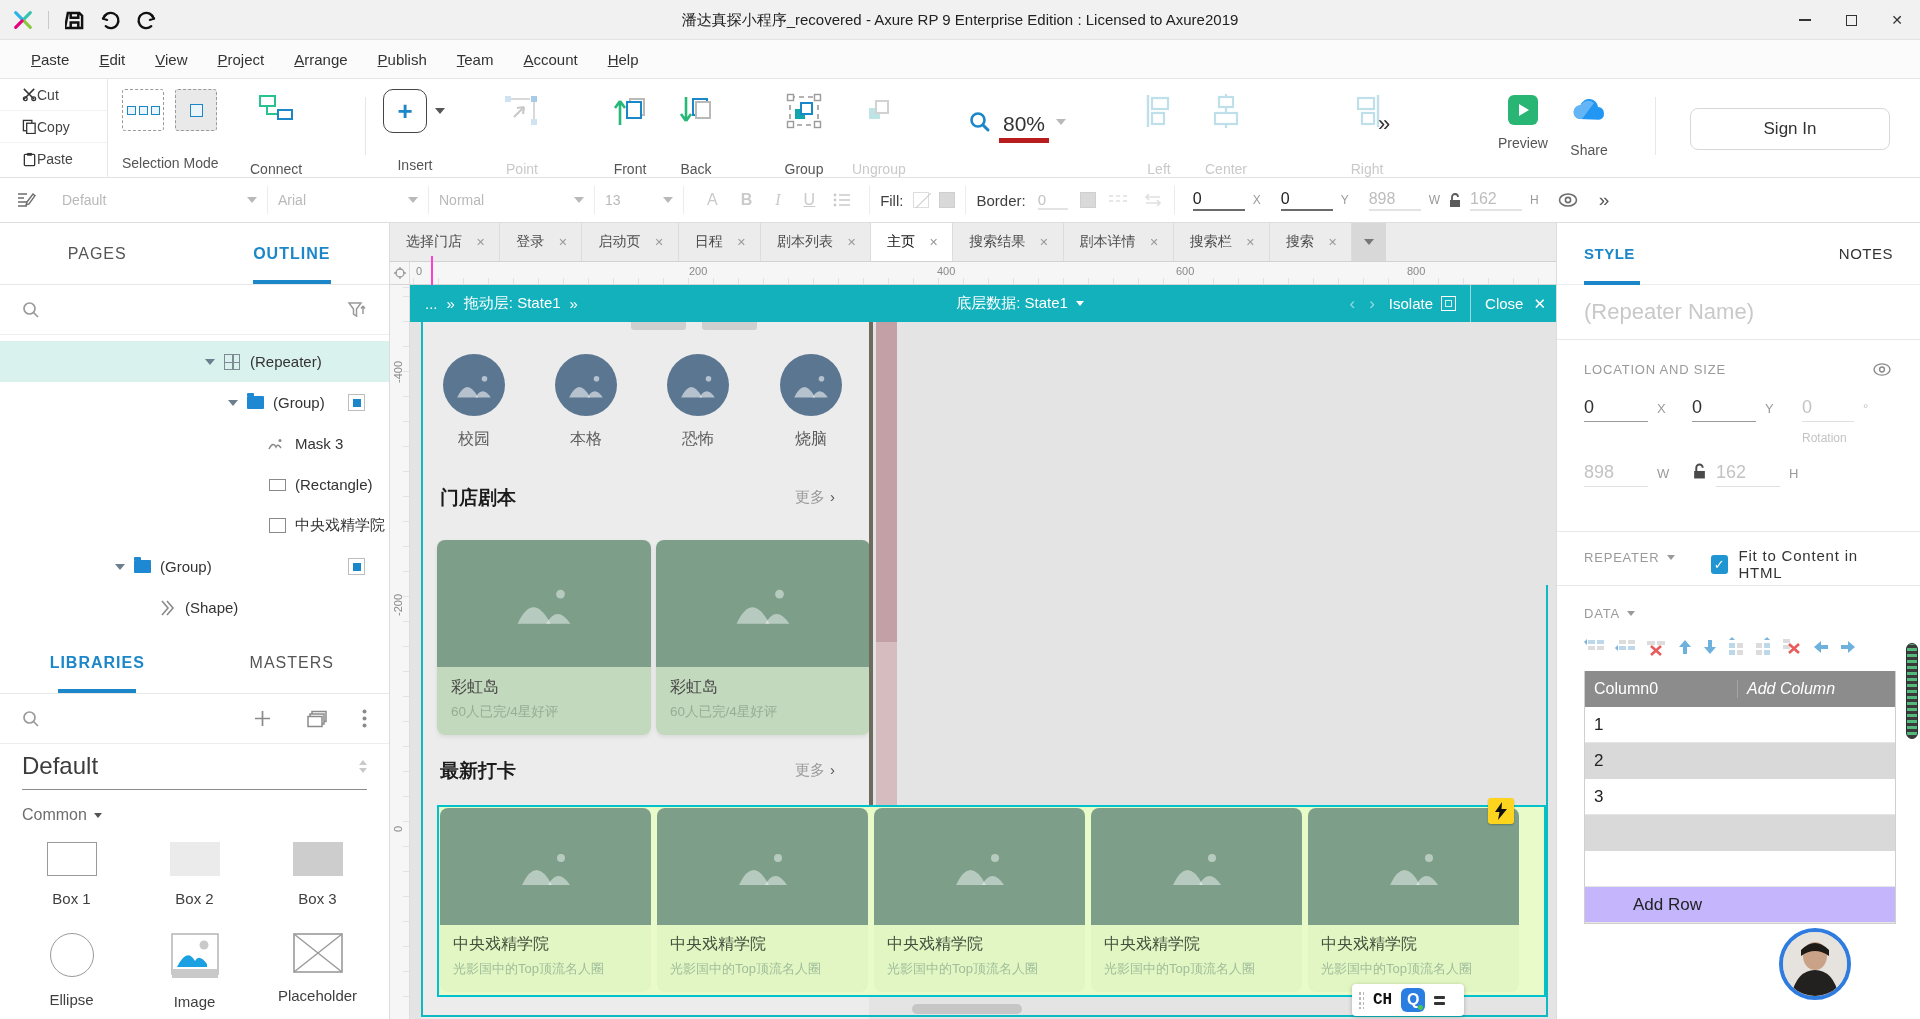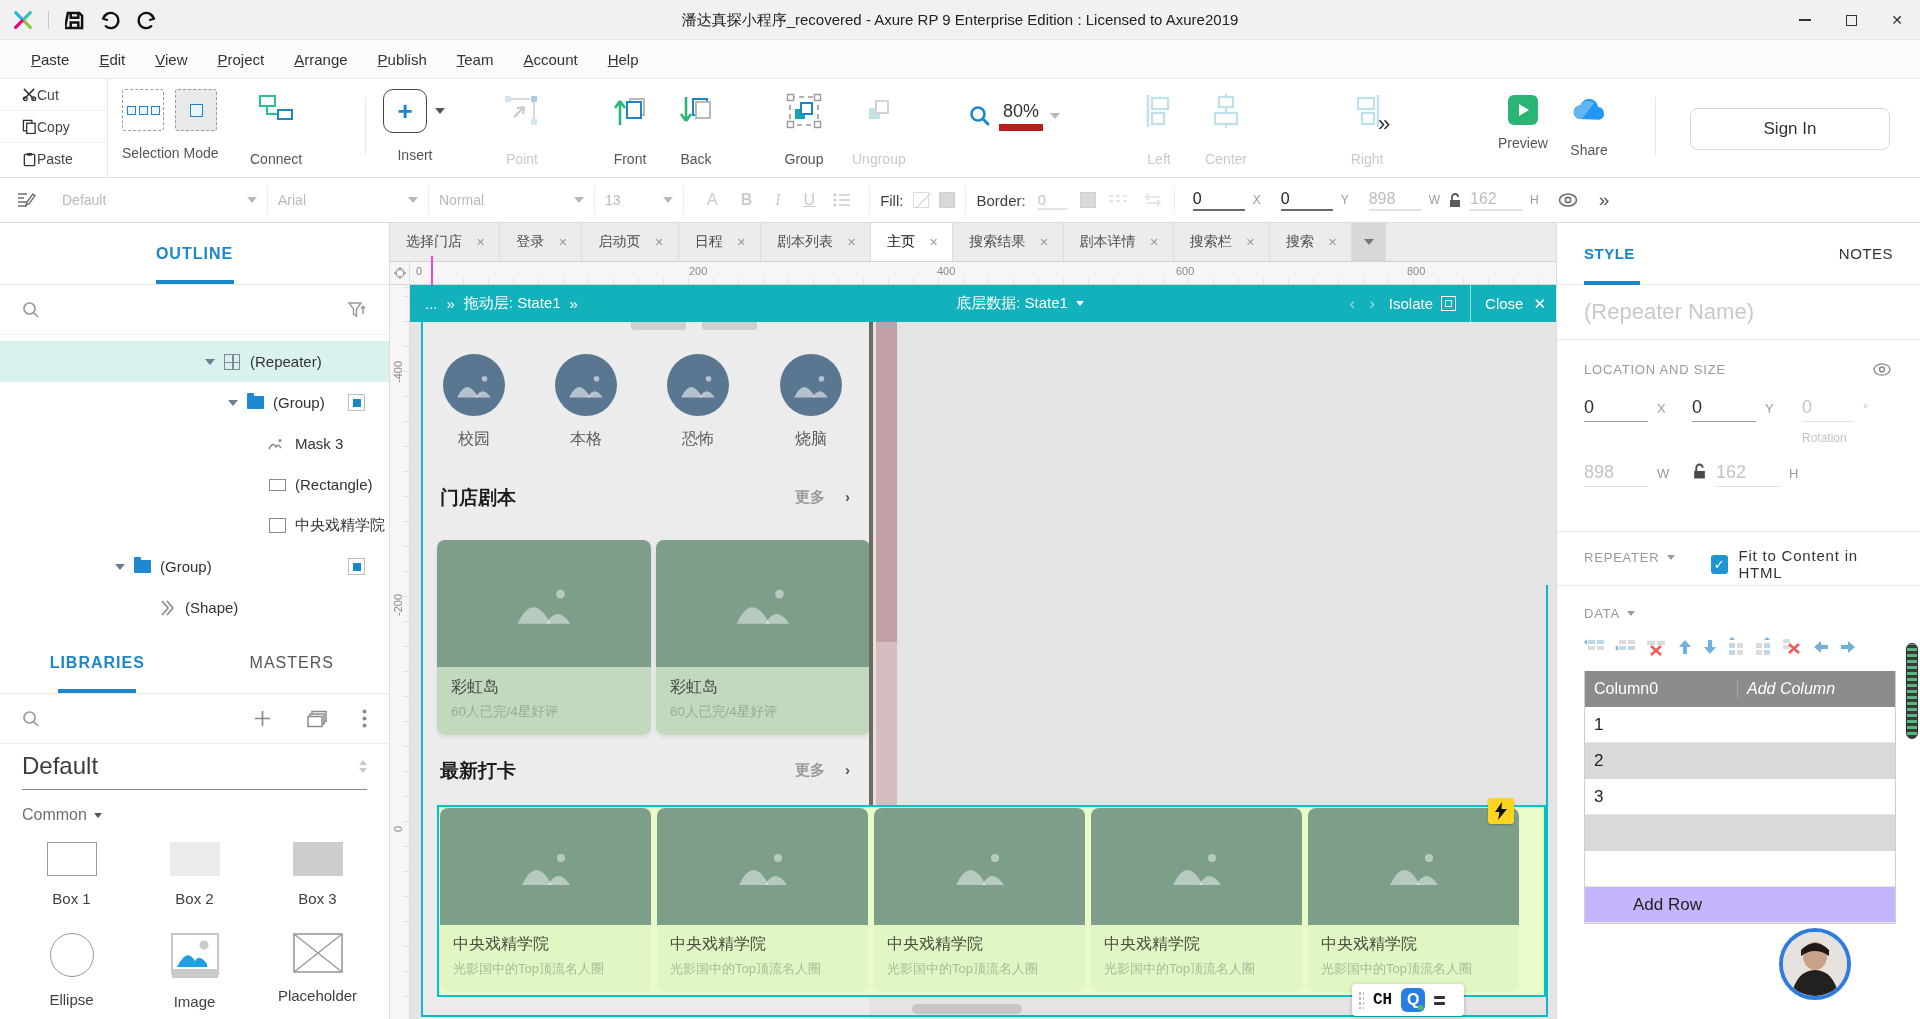--- a/index.html
+++ b/index.html
@@ -23,29 +23,29 @@
   #menubar { height:39px; background:#fbfbfb; border-bottom:1px solid #e6e6e6; display:flex; align-items:center; padding-left:18px; gap:4px; }
   .menu-item { font-size:15px; color:#333; padding:6px 13px; cursor:default; }
   .menu-item::first-letter { text-decoration:underline; }
 
   
   #toolbar { position:relative; height:99px; background:#fff; border-bottom:1px solid #e2e2e2; }
   .clip-block { position:absolute; left:0; top:0; width:108px; height:99px; border-right:1px solid #e7e7e7; }
   .clip-row { height:32px; display:flex; align-items:center; padding-left:22px; border-bottom:1px solid #f2f2f2; font-size:14px; color:#444; }
   .clip-row:last-child { border-bottom:none; }
   .tool-group { position:absolute; top:10px; text-align:center; }
-  .tool-label { font-size:14px; color:#555; margin-top:14px; white-space:nowrap; }
+  .tool-label { font-size:14px; color:#555; margin-top:24px; white-space:nowrap; }
   .tool-label.dis { color:#c9c9c9; }
   .dashed-box { width:42px; height:42px; border:1.5px dashed #9a9a9a; border-radius:3px; display:flex; align-items:center; justify-content:center; gap:3px; }
   .dashed-box.pressed { background:#e9e9e9; }
   .mini-sq { width:9px; height:9px; border:1.5px solid #1b87c9; background:#eaf4fb; }
   .insert-btn { width:44px; height:44px; border:1.5px solid #444; border-radius:10px; display:flex; align-items:center; justify-content:center; color:#1b87c9; font-size:26px; font-weight:bold; }
   .caret { width:0; height:0; border-left:5px solid transparent; border-right:5px solid transparent; border-top:6px solid #555; display:inline-block; }
   .caret.lt { border-top-color:#b9b9b9; }
-  .zoom-val { font-size:18px; color:#333; border-bottom:7px solid #b91c1c; padding:0 4px 2px; }
+  .zoom-val { font-size:21px; color:#333; border-bottom:5px solid #b91c1c; padding:0 4px 2px;margin-top:11px; }
   .vdiv { position:absolute; top:18px; width:1px; height:58px; background:#e7e7e7; }
   .chevrons { font-size:22px; color:#333; }
   .preview-ico { width:30px; height:30px; border-radius:6px; background:#29b573; display:flex; align-items:center; justify-content:center; }
   .play-tri { width:0; height:0; border-top:6px solid transparent; border-bottom:6px solid transparent; border-left:10px solid #fff; margin-left:3px; }
   .signin-btn { position:absolute; left:1690px; top:29px; width:200px; height:42px; border:1px solid #d8d8d8; border-radius:8px; background:#fff; font-size:17px; color:#333; display:flex; align-items:center; justify-content:center; }
 
   
   #formatbar { position:relative; height:45px; background:#fff; border-bottom:1px solid #dedede; display:flex; align-items:center; font-size:14px; color:#b9b9b9; }
   .fb-item { display:flex; align-items:center; gap:6px; padding:0 10px; }
   .fb-sep { width:1px; height:28px; background:#ececec; }
@@ -130,21 +130,21 @@
   
   .iso-left { position:absolute; left:11px; top:37px; bottom:2px; width:2px; background:#0fb9c1; }
   .iso-right { position:absolute; left:1136px; top:300px; bottom:2px; width:2px; background:#0fb9c1; }
   .iso-bottom { position:absolute; left:11px; right:8px; bottom:2px; height:2px; background:#0fb9c1; }
   
   .remnant { position:absolute; top:37px; height:8px; width:55px; background:#cfcfcf; border-radius:0 0 3px 3px; }
   .cat { position:absolute; width:80px; text-align:center; }
   .cat-circle { width:62px; height:62px; border-radius:50%; background:#5b7690; margin:0 auto; display:flex; align-items:center; justify-content:center; }
   .cat-label { margin-top:13px; font-size:16px; color:#5d5d5d; }
   .sec-title { position:absolute; font-size:19px; font-weight:bold; color:#1c1c1c; }
-  .more-link { position:absolute; font-size:15px; color:#9a9a9a; display:flex; align-items:flex-start; gap:20px;font-weight:bold; }
+  .more-link { position:absolute; font-size:15px; color:#9a9a9a; display:flex; align-items:flex-start; gap:5px; }
   .more-gt { color:#555; font-size:15px; }
   .store-card { position:absolute; width:214px; height:195px; border-radius:8px; overflow:hidden; box-shadow:0 2px 4px rgba(0,0,0,.08); }
   .sc-img { height:127px; background:#7d9f8a; display:flex; align-items:center; justify-content:center; }
   .sc-info { height:68px; background:#c3d9bd; padding:10px 14px 0; }
   .sc-title { font-size:16px; color:#474747; }
   .sc-sub { font-size:13.5px; color:#96ad96; margin-top:5px; }
   .sel-band { position:absolute; left:27px; top:520px; width:1109px; height:192px; background:#e9fbc9; border:2px solid #00c2ca; }
   .ck-card { position:absolute; top:523px; width:211px; height:184px; border-radius:8px; overflow:hidden; }
   .ck-img { height:117px; background:#7d9f8a; display:flex; align-items:center; justify-content:center; }
   .ck-info { height:67px; background:#e2f6c3; padding:9px 13px 0; }
@@ -495,20 +495,21 @@
         <circle cx="11" cy="8" r="2.6" fill="none" stroke="#6e6e6e" stroke-width="1.6"></circle>
       </svg>
     <span class="chevrons" style="margin-left:16px; font-size:19px; color:#555;">»</span>
   </div>
 </div>
 
 <div id="main">
 
   <div id="left-panel">
     <div class="panel-tabs">
+      <div class="panel-tab">PAGES</div>
       <div class="panel-tab active">OUTLINE</div>
     </div>
     <div class="search-row">
       <svg class="sicon" viewBox="0 0 18 18">
           <circle cx="7.5" cy="7.5" r="5.5" fill="none" stroke="#9a9a9a" stroke-width="1.7"></circle>
           <path d="M11.5 11.5 L16 16" stroke="#9a9a9a" stroke-width="1.7"></path>
         </svg>
       <span class="spacer"></span>
       <svg width="20" height="18" viewBox="0 0 20 18">
           <path d="M2 2 h12 l-4.5 6 v7 l-3 -2 v-5 z" fill="none" stroke="#9a9a9a" stroke-width="1.5"></path>

